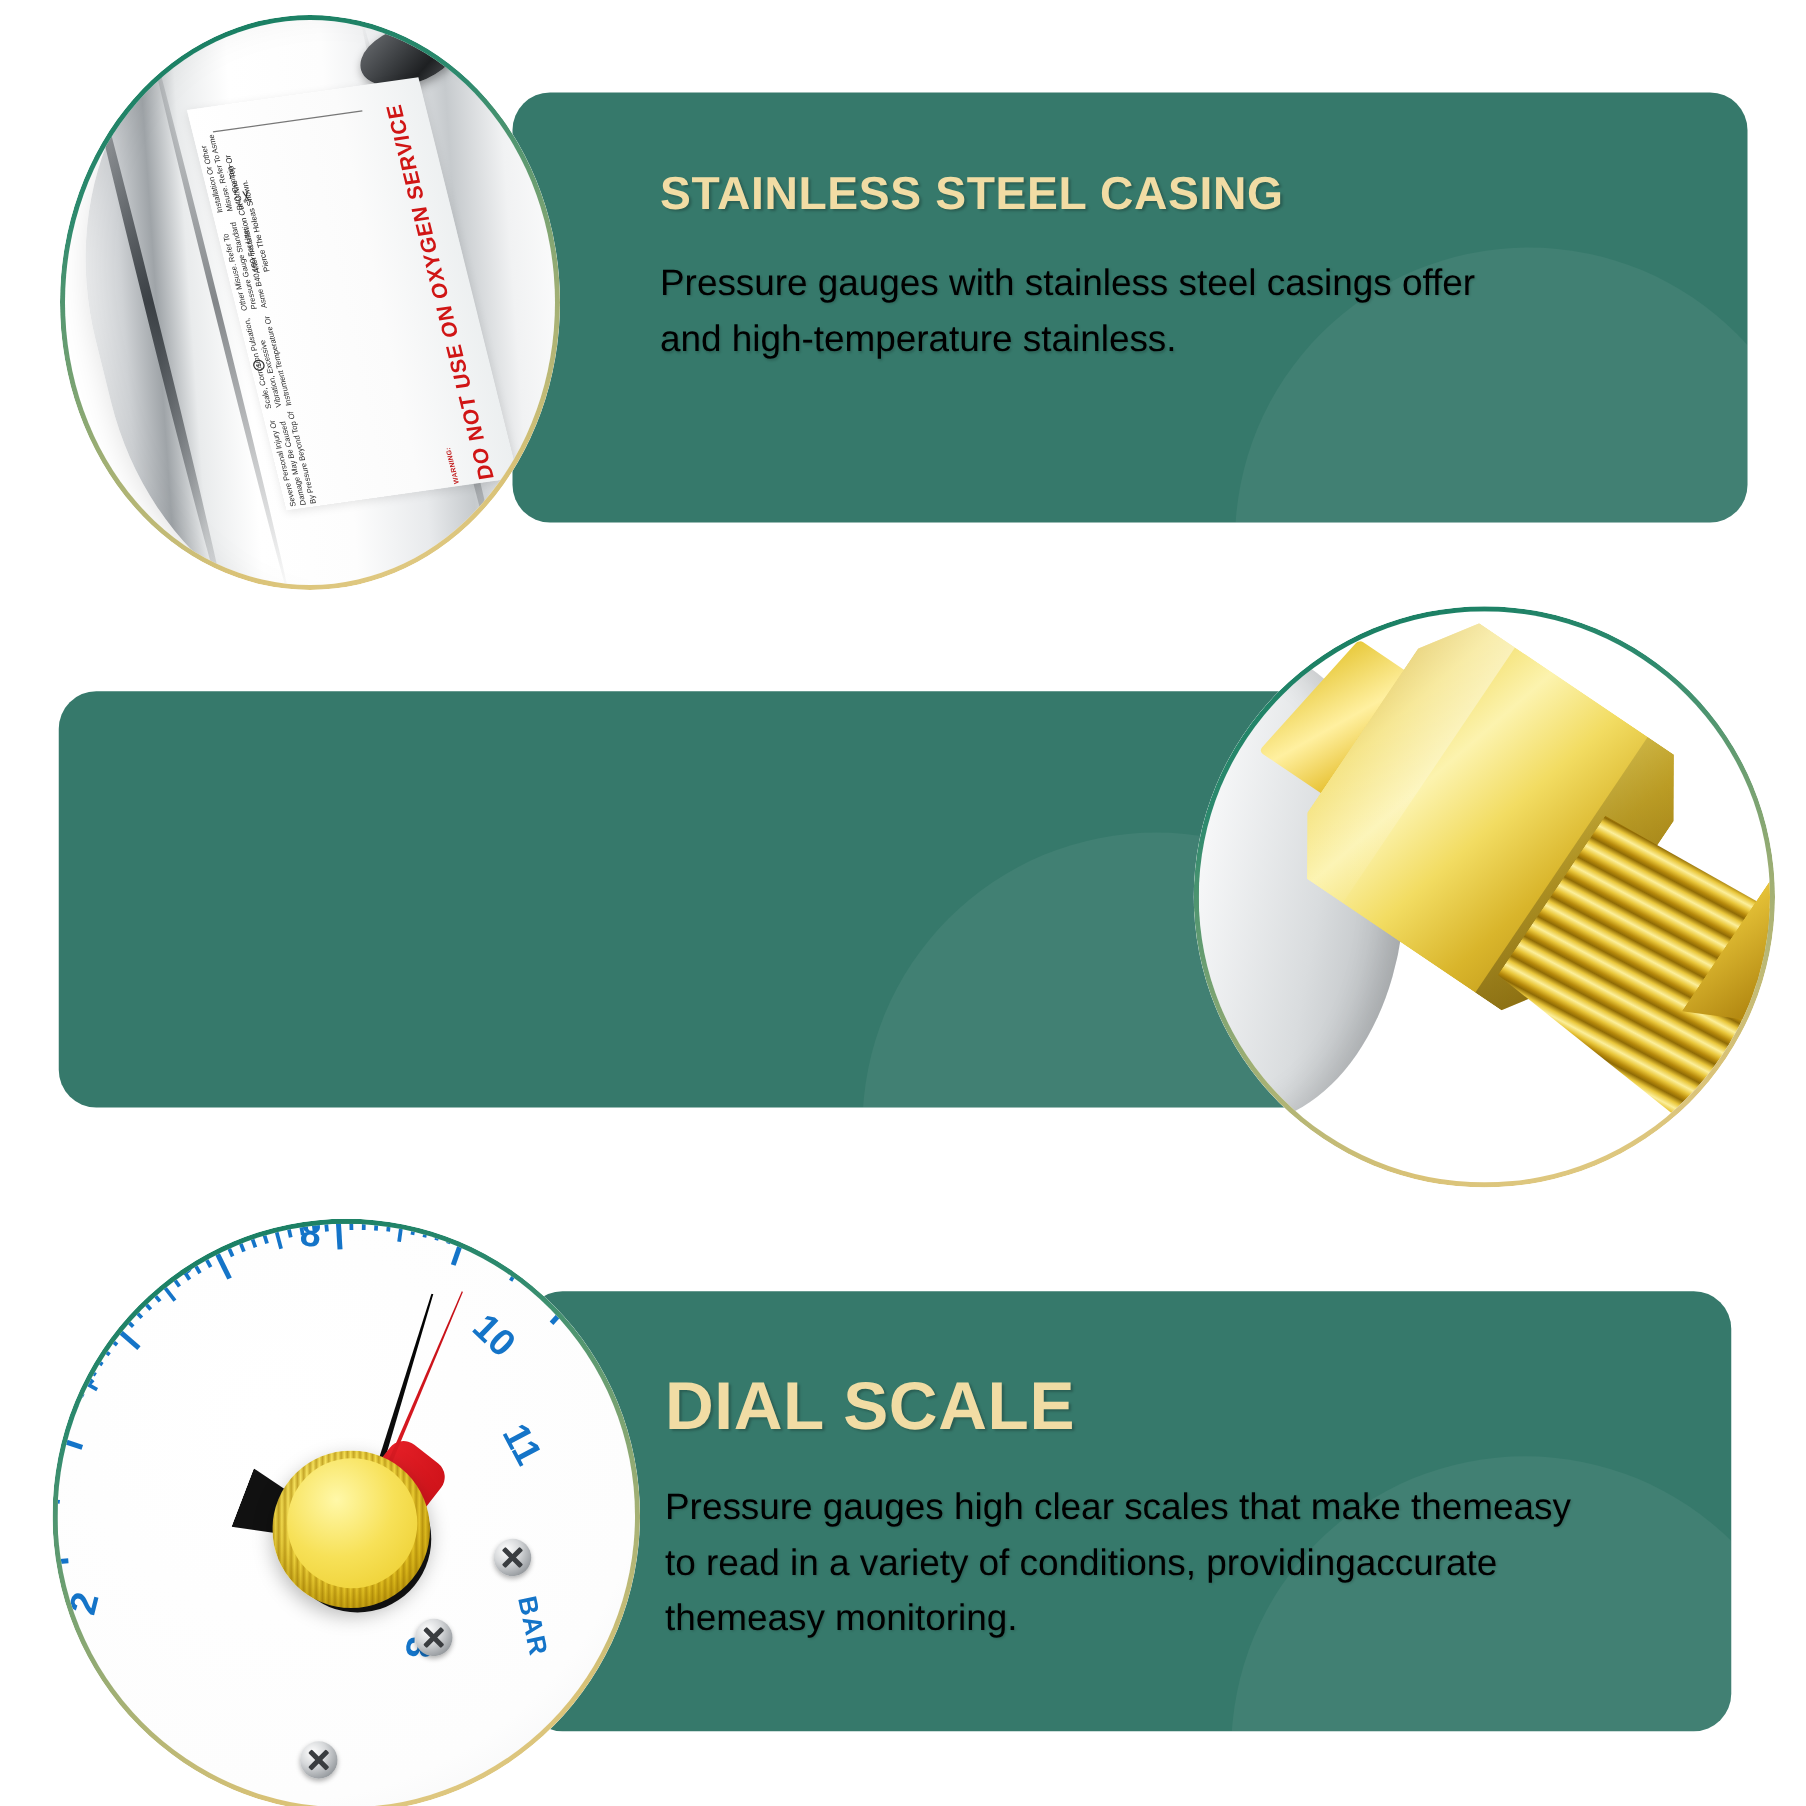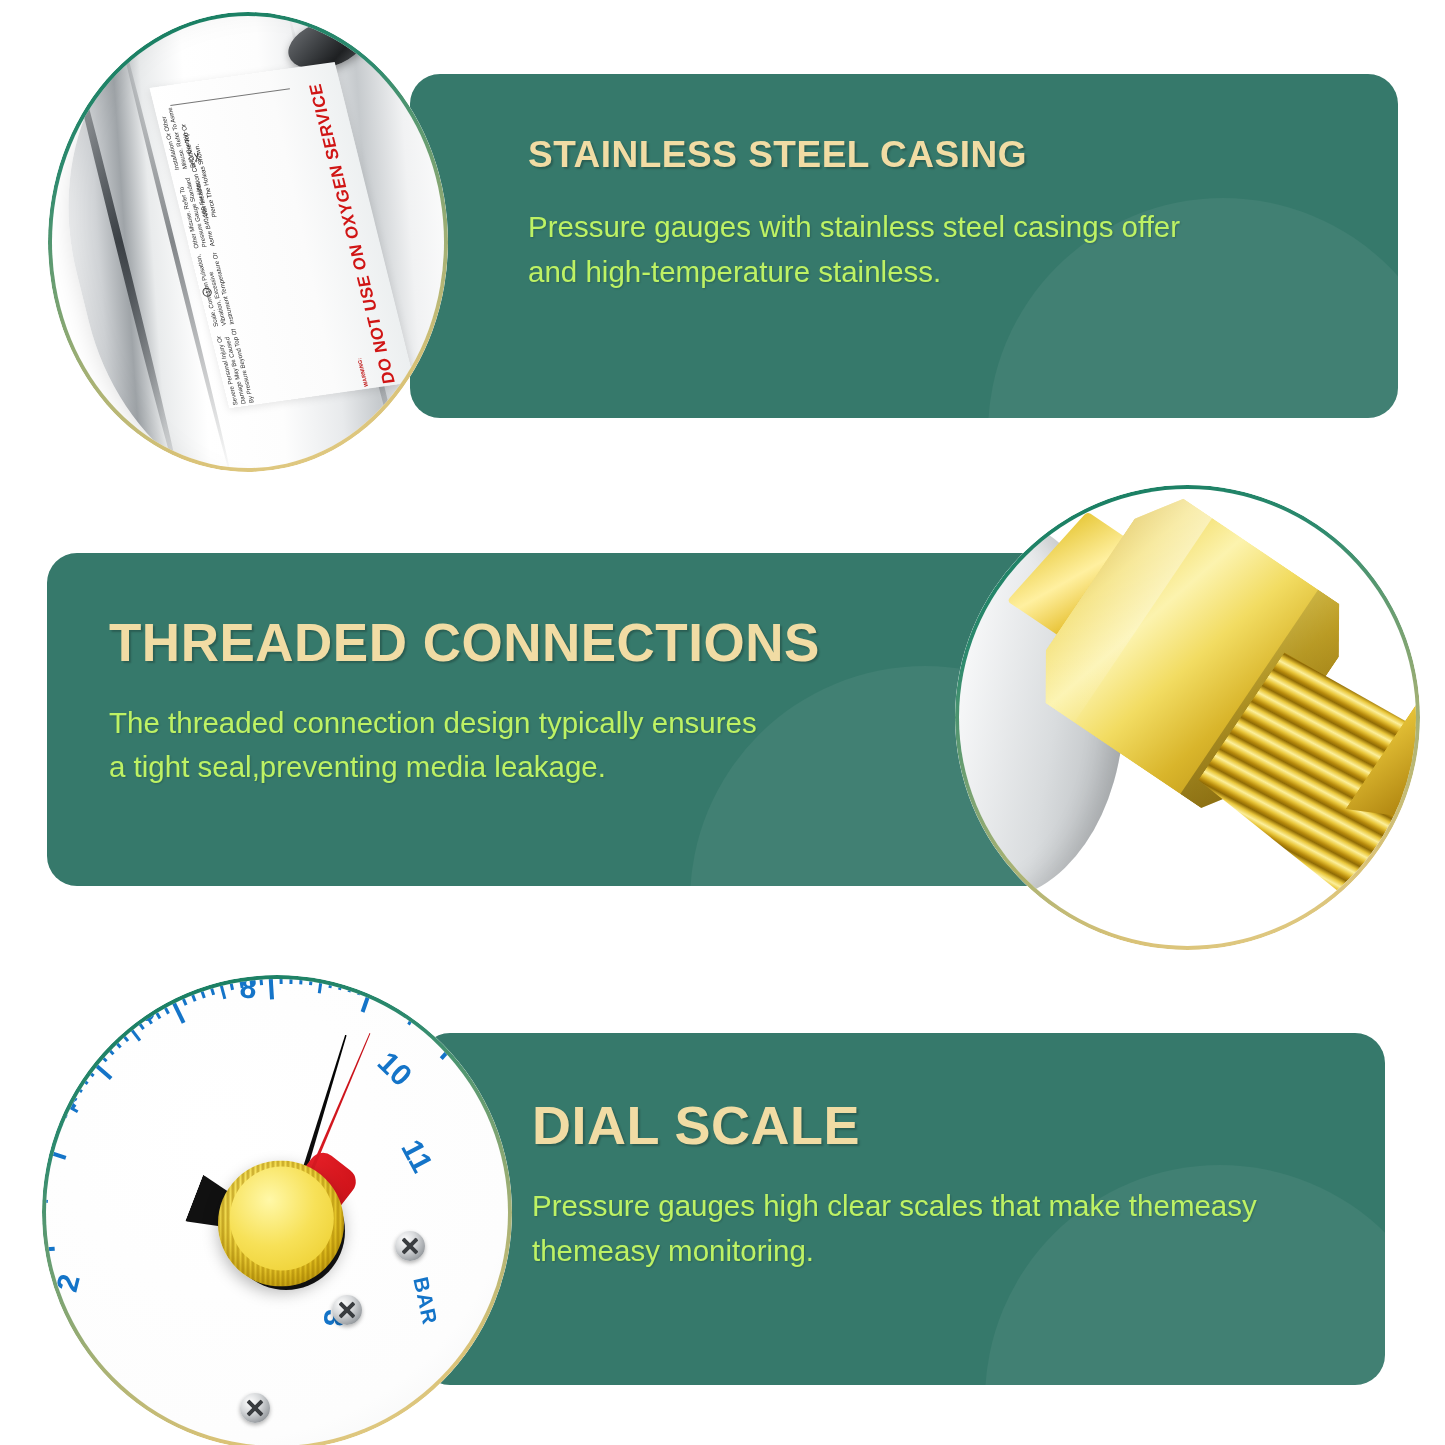--- a/index.html
+++ b/index.html
@@ -27,21 +27,21 @@
   .panel-inner { position:absolute; z-index:3; }
   .p-title {
     color:#F1DCA4;
     font-weight:bold;
     letter-spacing:0.5px;
     line-height:1.05;
     text-shadow:2px 2px 2px rgba(0,0,0,0.22);
     white-space:nowrap;
   }
   .p-body {
-    color:#bef264;
+    color:#000000;
     line-height:1.52;
     text-shadow:1px 1px 2px rgba(0,0,0,0.18);
   }
   .p-body div { white-space:nowrap; }
 
   #panel1 { left:410px; top:74px;  width:988px; height:344px; }
   #panel1 .deco { width:470px; height:470px; right:-60px; bottom:-250px; }
   #panel1 .panel-inner { left:118px; top:62px; }
   #panel1 .p-title { font-size:37px; }
   #panel1 .p-body  { font-size:29.5px; margin-top:30px; }
@@ -307,35 +307,29 @@
       <div class="p-title">STAINLESS STEEL CASING</div>
       <div class="p-body">
         <div>Pressure gauges with stainless steel casings offer</div>
         <div>and high-temperature stainless.</div>
       </div>
     </div>
   </div>
 
   <div class="panel" id="panel2">
     <div class="deco"></div>
-    <div class="panel-inner">
-      <div class="p-title">THREADED CONNECTIONS</div>
-      <div class="p-body">
-        <div>The threaded connection design typically ensures</div>
-        <div>a tight seal,preventing media leakage.</div>
-      </div>
-    </div>
   </div>
 
   <div class="panel" id="panel3">
     <div class="deco"></div>
     <div class="panel-inner">
       <div class="p-title">DIAL SCALE</div>
       <div class="p-body">
         <div>Pressure gauges high clear scales that make themeasy</div>
+        <div>to read in a variety of conditions, providingaccurate</div>
         <div>themeasy monitoring.</div>
       </div>
     </div>
   </div>
 
   <div class="bubble" id="bubble1">
     <div class="clip">
       <div class="casing-scene">
         <div class="casing-body"></div>
         <div class="casing-rim-a"></div>

